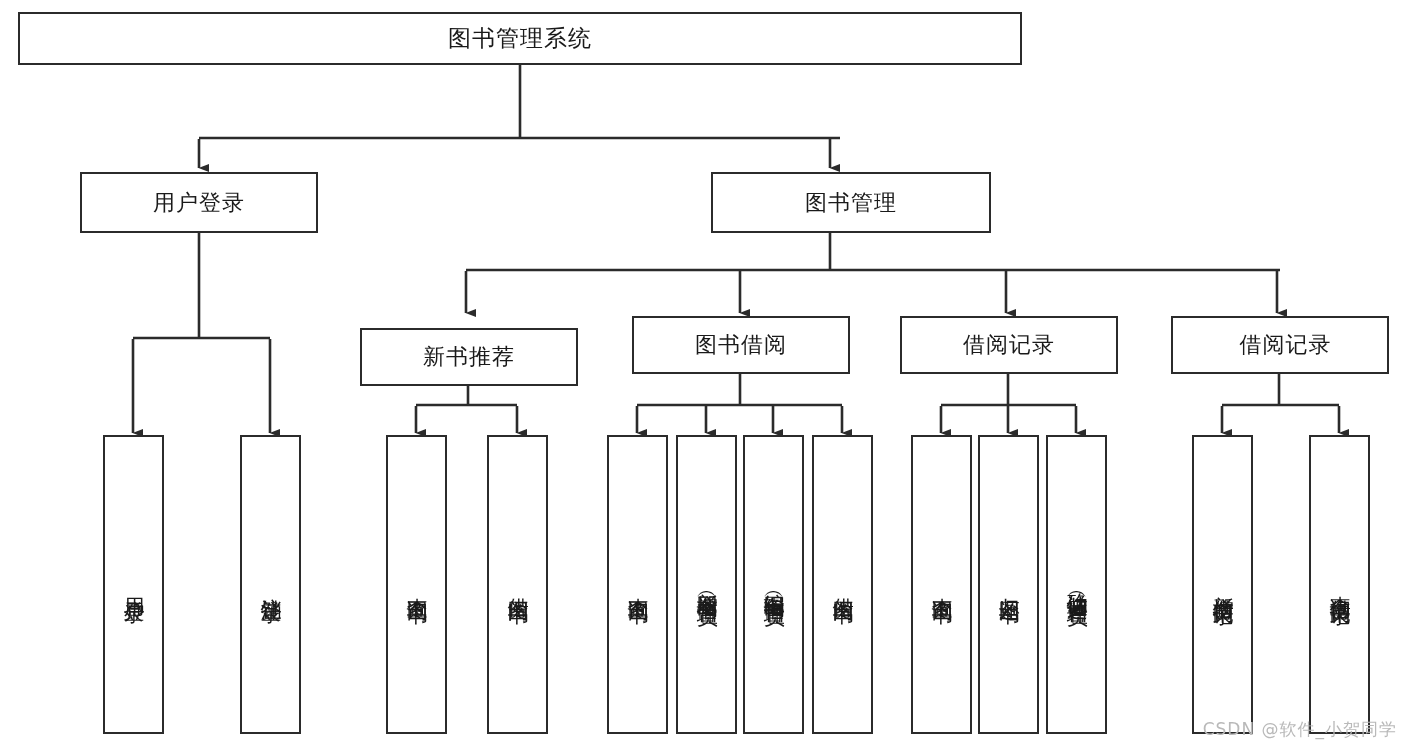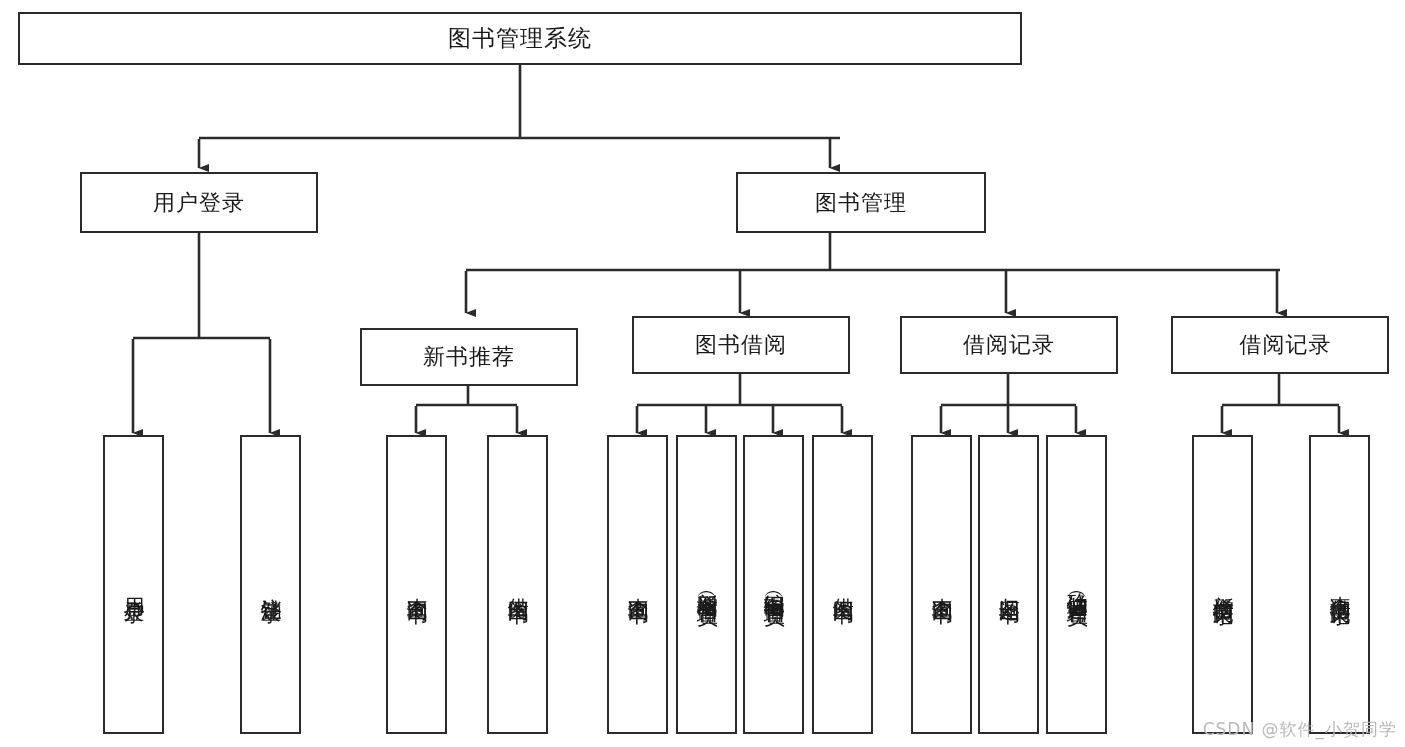--- a/index.html
+++ b/index.html
@@ -71,21 +71,21 @@
     </g>
   </svg>
 
   <div class="node h root" style="left:18px;top:12px;width:1004px;height:53px;">
     <span>图书管理系统</span>
   </div>
 
   <div class="node h" style="left:80px;top:172px;width:238px;height:61px;">
     <span>用户登录</span>
   </div>
-  <div class="node h" style="left:736px;top:172px;width:250px;height:61px;">
+  <div class="node h" style="left:711px;top:172px;width:280px;height:61px;">
     <span>图书管理</span>
   </div>
 
   <div class="node h" style="left:360px;top:316px;width:218px;height:58px;margin-top:12px;">
     <span>新书推荐</span>
   </div>
   <div class="node h" style="left:632px;top:316px;width:218px;height:58px;">
     <span>图书借阅</span>
   </div>
   <div class="node h" style="left:900px;top:316px;width:218px;height:58px;">

